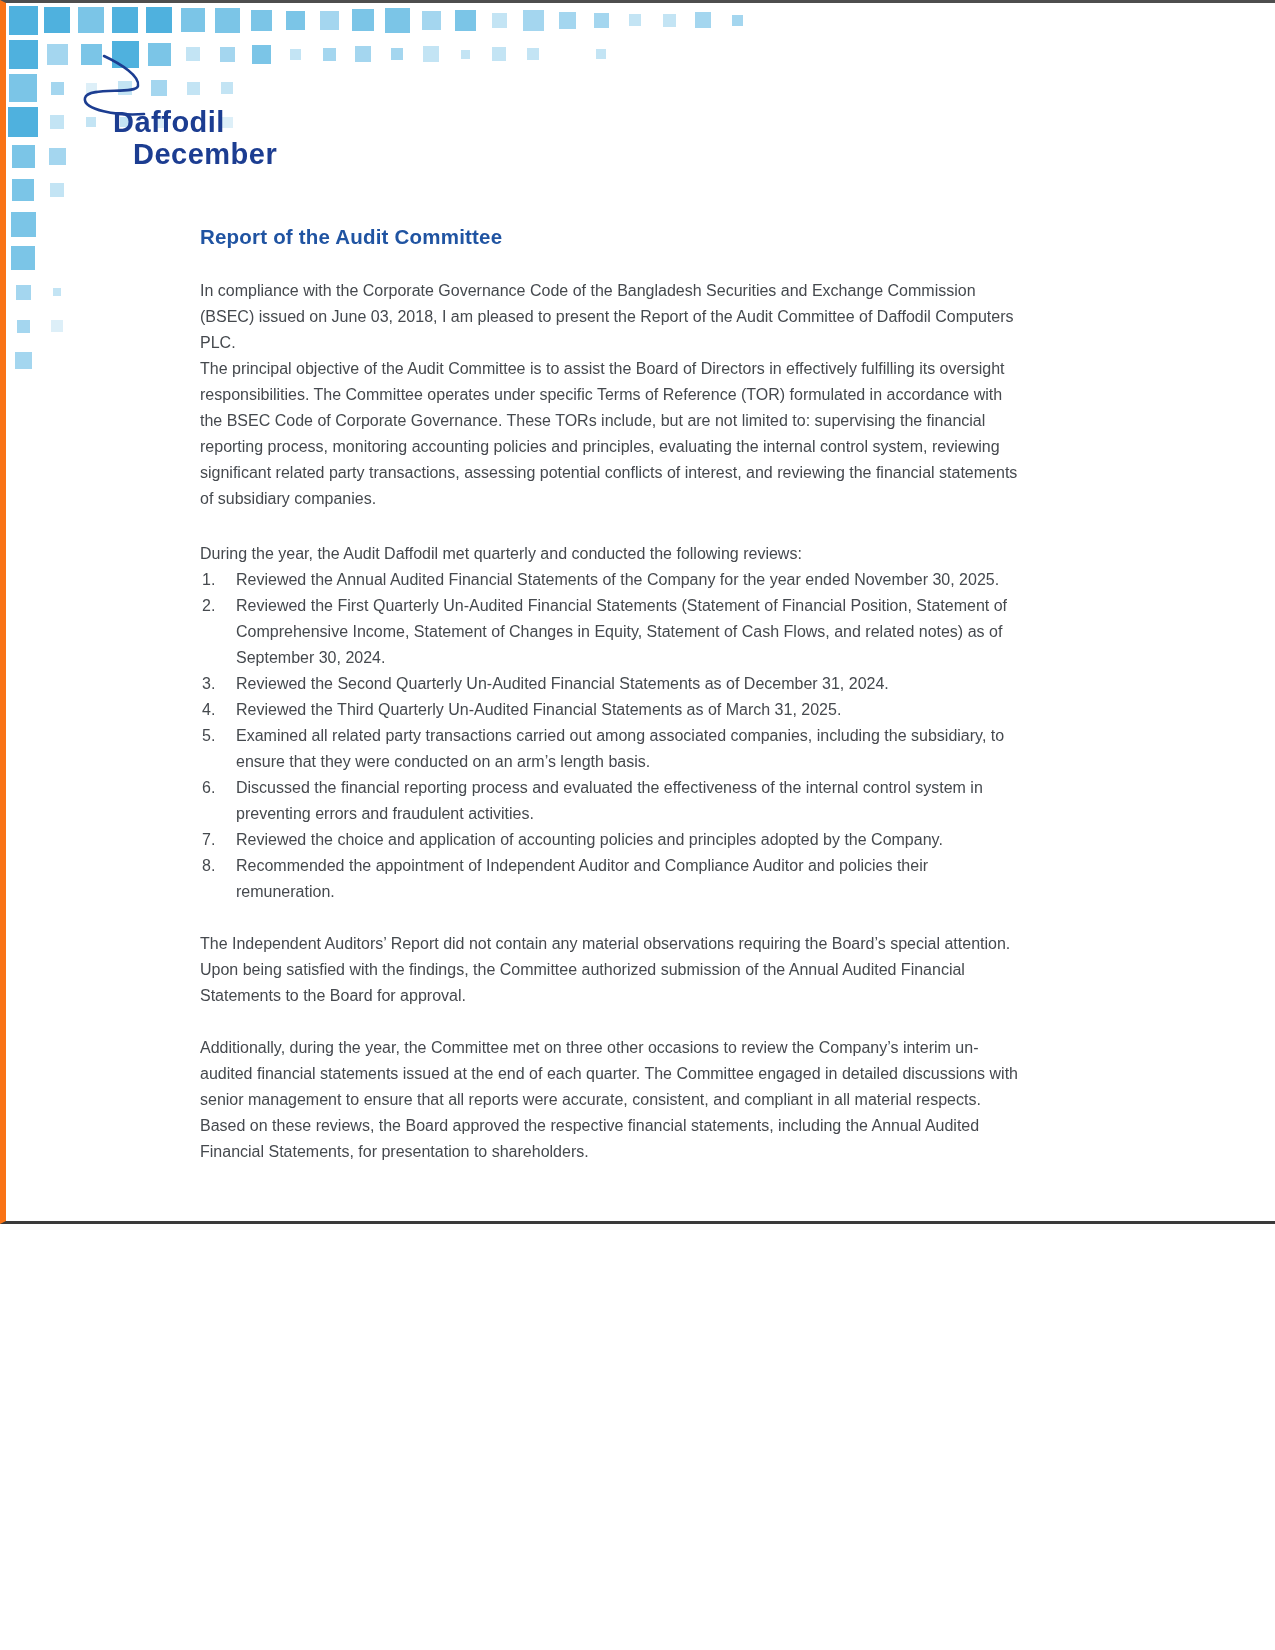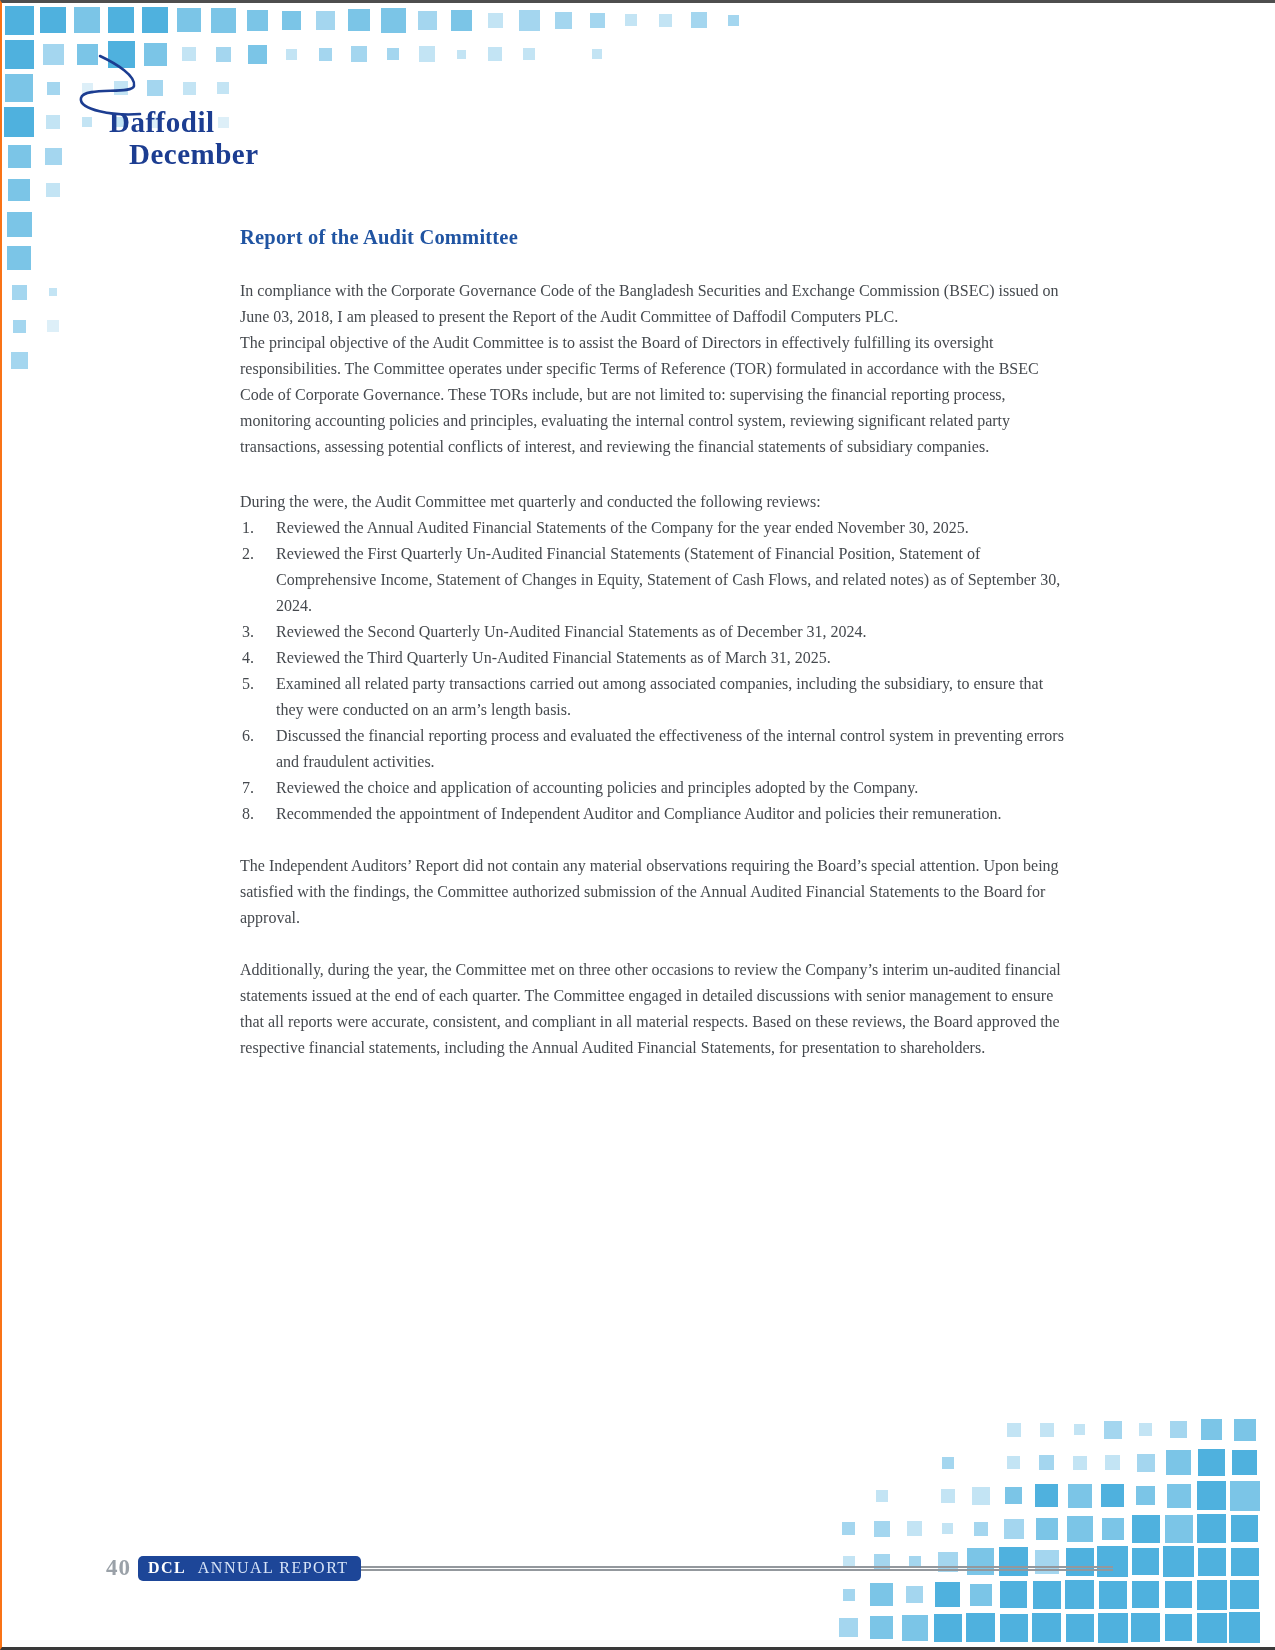--- a/index.html
+++ b/index.html
@@ -1,25 +1,25 @@
 <!DOCTYPE html>
 <html><head>
 <meta charset="utf-8">
 <style>
   html,body{margin:0;padding:0;background:#fff;}
   .page{
     position:relative;
-    width:1275px;height:1650px;
+    width:1275px;height:1224px;
     background:#ffffff;
     border-top:3px solid #4e4e4e;
-    border-left:2px solid #f97316;
+    border-left:6px solid #f97316;
     border-bottom:3px solid #3a3a3a;
     box-sizing:border-box;
     overflow:hidden;
-    font-family:Liberation Serif, serif;
+    font-family:Liberation Sans, sans-serif;
   }
   
   .mosaic{position:absolute;pointer-events:none;}
   .mosaic div{position:absolute;}
   #mosaic-tl{left:0;top:0;width:760px;height:380px;}
   #mosaic-br{left:830px;top:1410px;width:445px;height:240px;}
   
   .logo{position:absolute;left:0;top:0;width:420px;height:200px;}
   .logo svg{position:absolute;left:60px;top:45px;}
   .logo-line1{
@@ -28,21 +28,21 @@
     color:#1c3d91;
   }
   .logo-line2{
     position:absolute;left:127px;top:135px;
     font-size:29px;font-weight:bold;letter-spacing:0.5px;
     color:#1c3d91;
   }
   
   .content{
     position:absolute;left:194px;top:222px;width:828px;
-    color:#45494e;font-size:16px;line-height:26px;margin-left:44px;
+    color:#45494e;font-size:16px;line-height:26px;
   }
   h1,h2{
     color:#2054a2;font-size:20.5px;line-height:24px;
     margin:0;font-weight:bold;letter-spacing:0.2px;
   }
   h2{margin-top:36px;}
   p{margin:0;}
   .after-heading{margin-top:29px;}
   .gap-top{margin-top:26px;}
   ol.review-list{
@@ -237,21 +237,21 @@
     </svg>
     <div class="logo-line1">Daffodil</div>
     <div class="logo-line2">December</div>
   </div>
 
   <div class="content">
     <h1>Report of the Audit Committee</h1>
     <p class="after-heading">In compliance with the Corporate Governance Code of the Bangladesh Securities and Exchange Commission (BSEC) issued on June 03, 2018, I am pleased to present the Report of the Audit Committee of Daffodil Computers PLC.</p>
     <p>The principal objective of the Audit Committee is to assist the Board of Directors in effectively fulfilling its oversight responsibilities. The Committee operates under specific Terms of Reference (TOR) formulated in accordance with the BSEC Code of Corporate Governance. These TORs include, but are not limited to: supervising the financial reporting process, monitoring accounting policies and principles, evaluating the internal control system, reviewing significant related party transactions, assessing potential conflicts of interest, and reviewing the financial statements of subsidiary companies.</p>
 
-    <p class="after-heading">During the were, the Audit Committee met quarterly and conducted the following reviews:</p>
+    <p class="after-heading">During the year, the Audit Daffodil met quarterly and conducted the following reviews:</p>
     <ol class="review-list">
         <li>Reviewed the Annual Audited Financial Statements of the Company for the year ended November 30, 2025.</li>
         <li>Reviewed the First Quarterly Un-Audited Financial Statements (Statement of Financial Position, Statement of Comprehensive Income, Statement of Changes in Equity, Statement of Cash Flows, and related notes) as of September 30, 2024.</li>
         <li>Reviewed the Second Quarterly Un-Audited Financial Statements as of December 31, 2024.</li>
         <li>Reviewed the Third Quarterly Un-Audited Financial Statements as of March 31, 2025.</li>
         <li>Examined all related party transactions carried out among associated companies, including the subsidiary, to ensure that they were conducted on an arm’s length basis.</li>
         <li>Discussed the financial reporting process and evaluated the effectiveness of the internal control system in preventing errors and fraudulent activities.</li>
         <li>Reviewed the choice and application of accounting policies and principles adopted by the Company.</li>
         <li>Recommended the appointment of Independent Auditor and Compliance Auditor and policies their remuneration.</li>
       </ol>

